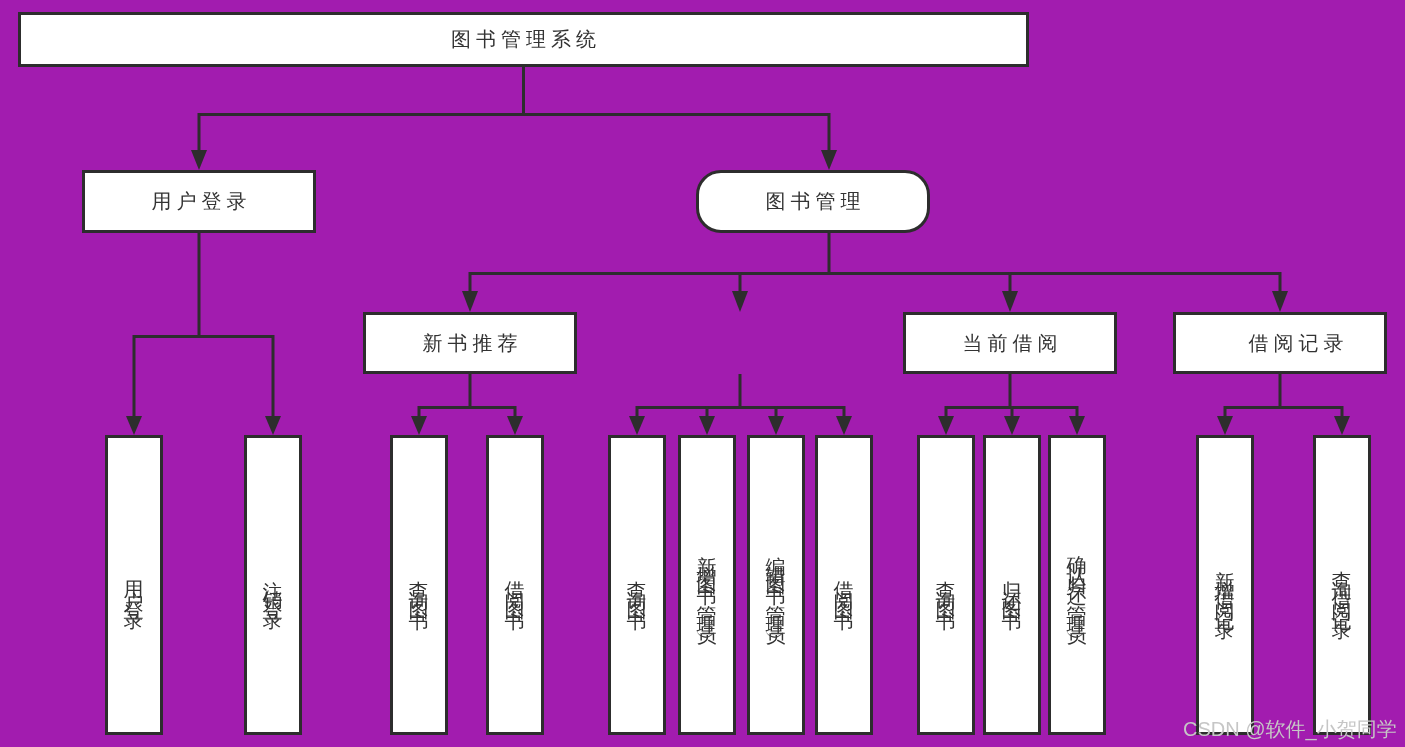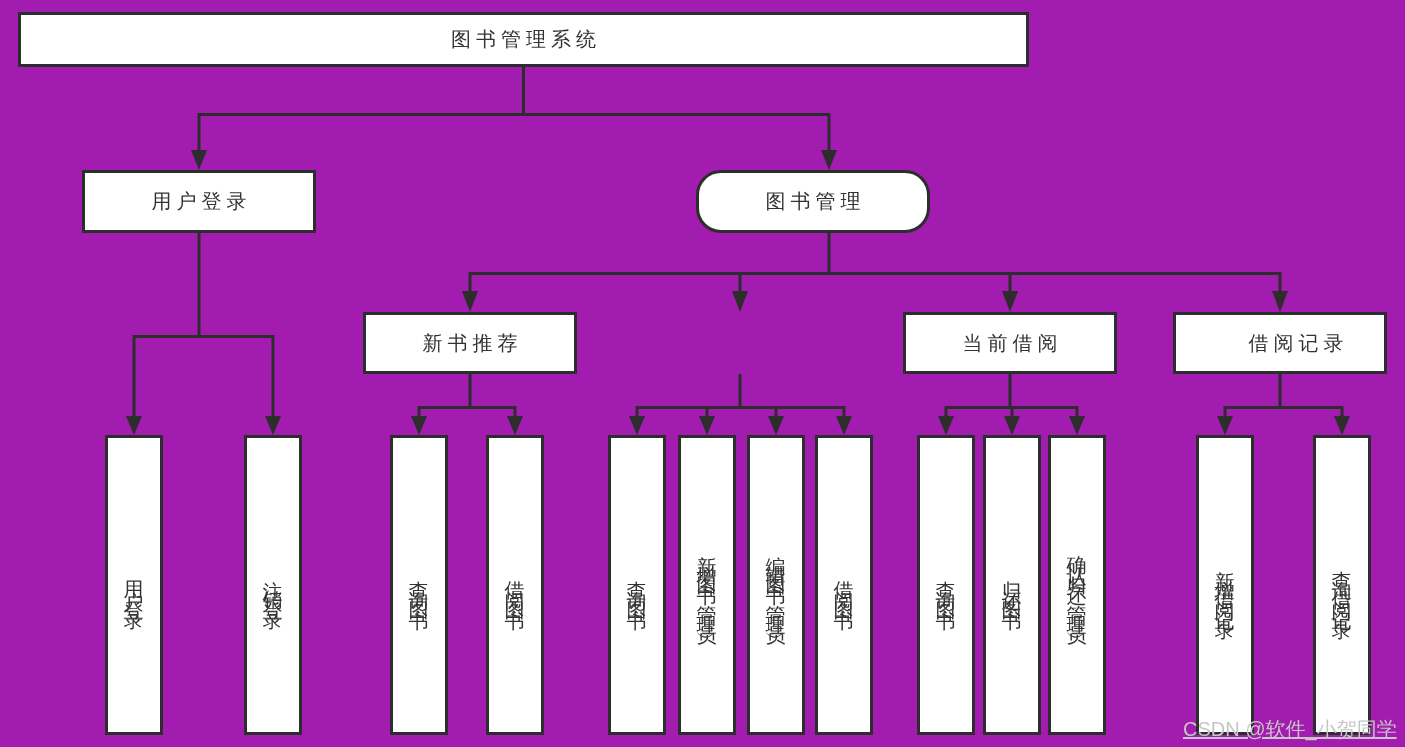--- a/index.html
+++ b/index.html
@@ -37,21 +37,20 @@
   .lvl2  {top:170px;  width:234px;height:63px;}
   .lvl3  {top:312px;  width:214px;height:62px;}
   .leaf  {top:435px;  width:58px; height:300px;}
   .watermark{
     position:absolute;
     left:1183px;top:716px;
     font-size:20px;
     color:#c6c6c6;
     z-index:10;
     white-space:nowrap;
-    text-decoration:underline;
   }
 </style>
 </head>
 <body>
 
 <div id="canvas">
 
   <svg id="connectors" width="1405" height="747" viewBox="0 0 1405 747" aria-hidden="true">
     <g stroke="#2d2d2d" stroke-width="3" fill="none">
       <path d="M523.5,67 V113"></path>

